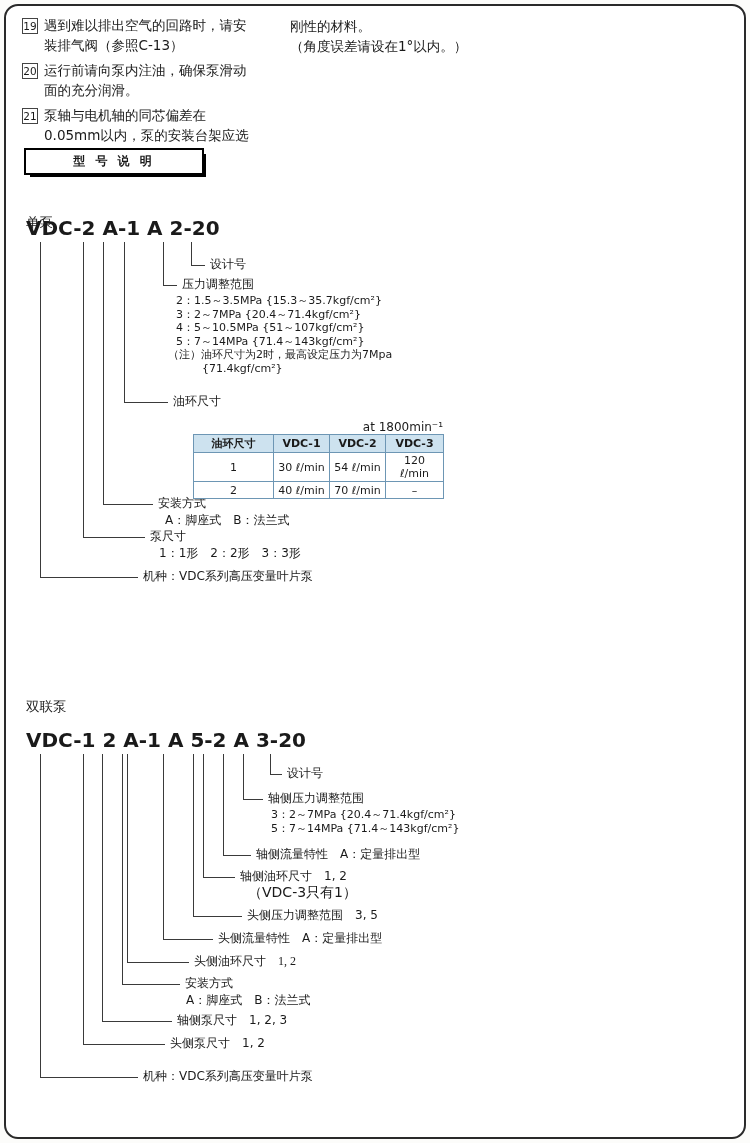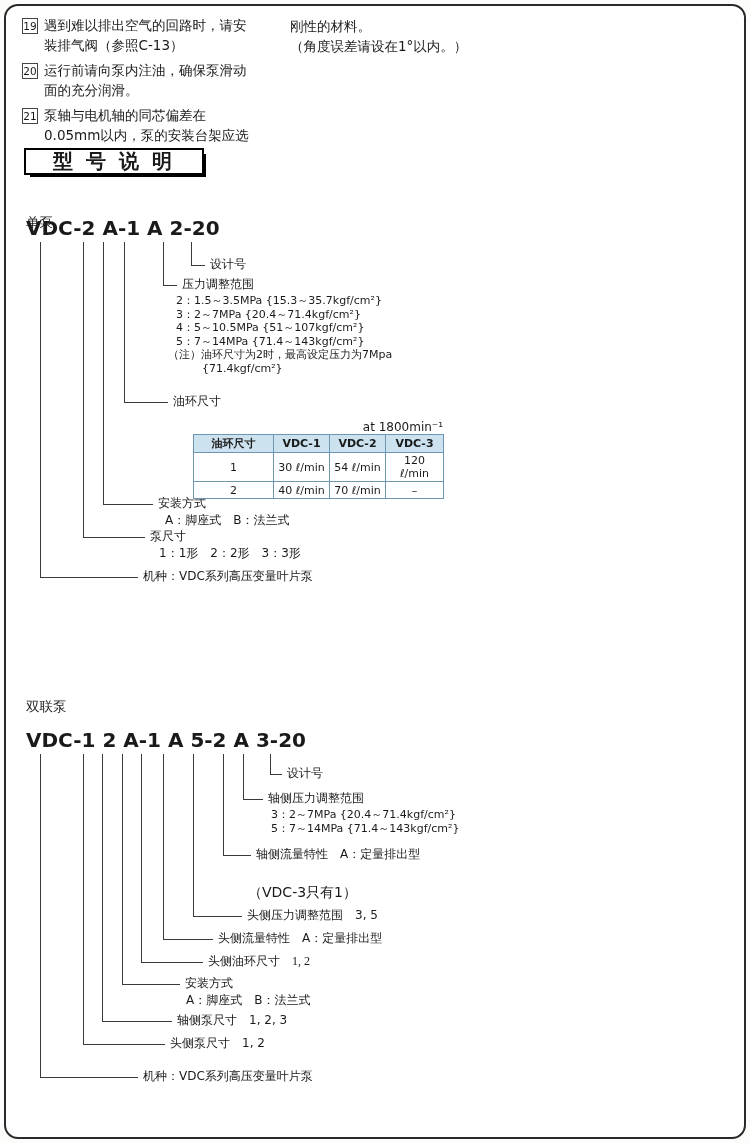--- a/index.html
+++ b/index.html
@@ -49,21 +49,21 @@
     white-space: nowrap;
   }
   .title-box {
     position: absolute;
     left: 24px; top: 148px;
     width: 180px; height: 27px;
     border: 2px solid #000;
     box-shadow: 4px 4px 0 -2px #000;
     background: #fff;
     display: flex; align-items: center; justify-content: center;
-    font-size: 20px; font-weight: bold; letter-spacing: 3px;
+    font-size: 12px; font-weight: bold; letter-spacing: 3px;
   }
   .sub-heading {
     position: absolute;
     left: 26px;
     font-size: 13.5px;
   }
   .diagram { position: absolute; left: 26px; width: 710px; }
   .model-code {
     font-size: 20px;
     font-weight: bold;
@@ -221,27 +221,30 @@
 
   <div class="leader" style="left:244px; top:26px; width:12px; height:21px;">
     <span class="llabel">设计号</span>
   </div>
   <div class="leader" style="left:217px; top:26px; width:20px; height:46px;">
     <span class="llabel">轴侧压力调整范围</span>
   </div>
   <div class="leader" style="left:197px; top:26px; width:28px; height:102px;">
     <span class="llabel">轴侧流量特性　A：定量排出型</span>
   </div>
+  <div class="leader" style="left:177px; top:26px; width:32px; height:124px;">
+    <span class="llabel">轴侧油环尺寸　1, 2</span>
+  </div>
   <div class="leader" style="left:167px; top:26px; width:38px; height:163px;padding-left:48px;">
     <span class="llabel">头侧压力调整范围　3, 5</span>
   </div>
   <div class="leader" style="left:137px; top:26px; width:50px; height:186px;">
     <span class="llabel">头侧流量特性　A：定量排出型</span>
   </div>
-  <div class="leader" style="left:115px; top:26px; width:62px; height:209px;font-family:Liberation Serif, serif;">
+  <div class="leader" style="left:101px; top:26px; width:62px; height:209px;font-family:Liberation Serif, serif;">
     <span class="llabel">头侧油环尺寸　1, 2</span>
   </div>
   <div class="leader" style="left:96px; top:26px; width:58px; height:231px;">
     <span class="llabel">安装方式</span>
   </div>
   <div class="leader" style="left:76px; top:26px; width:70px; height:268px;">
     <span class="llabel">轴侧泵尺寸　1, 2, 3</span>
   </div>
   <div class="leader" style="left:57px; top:26px; width:82px; height:291px;">
     <span class="llabel">头侧泵尺寸　1, 2</span>

